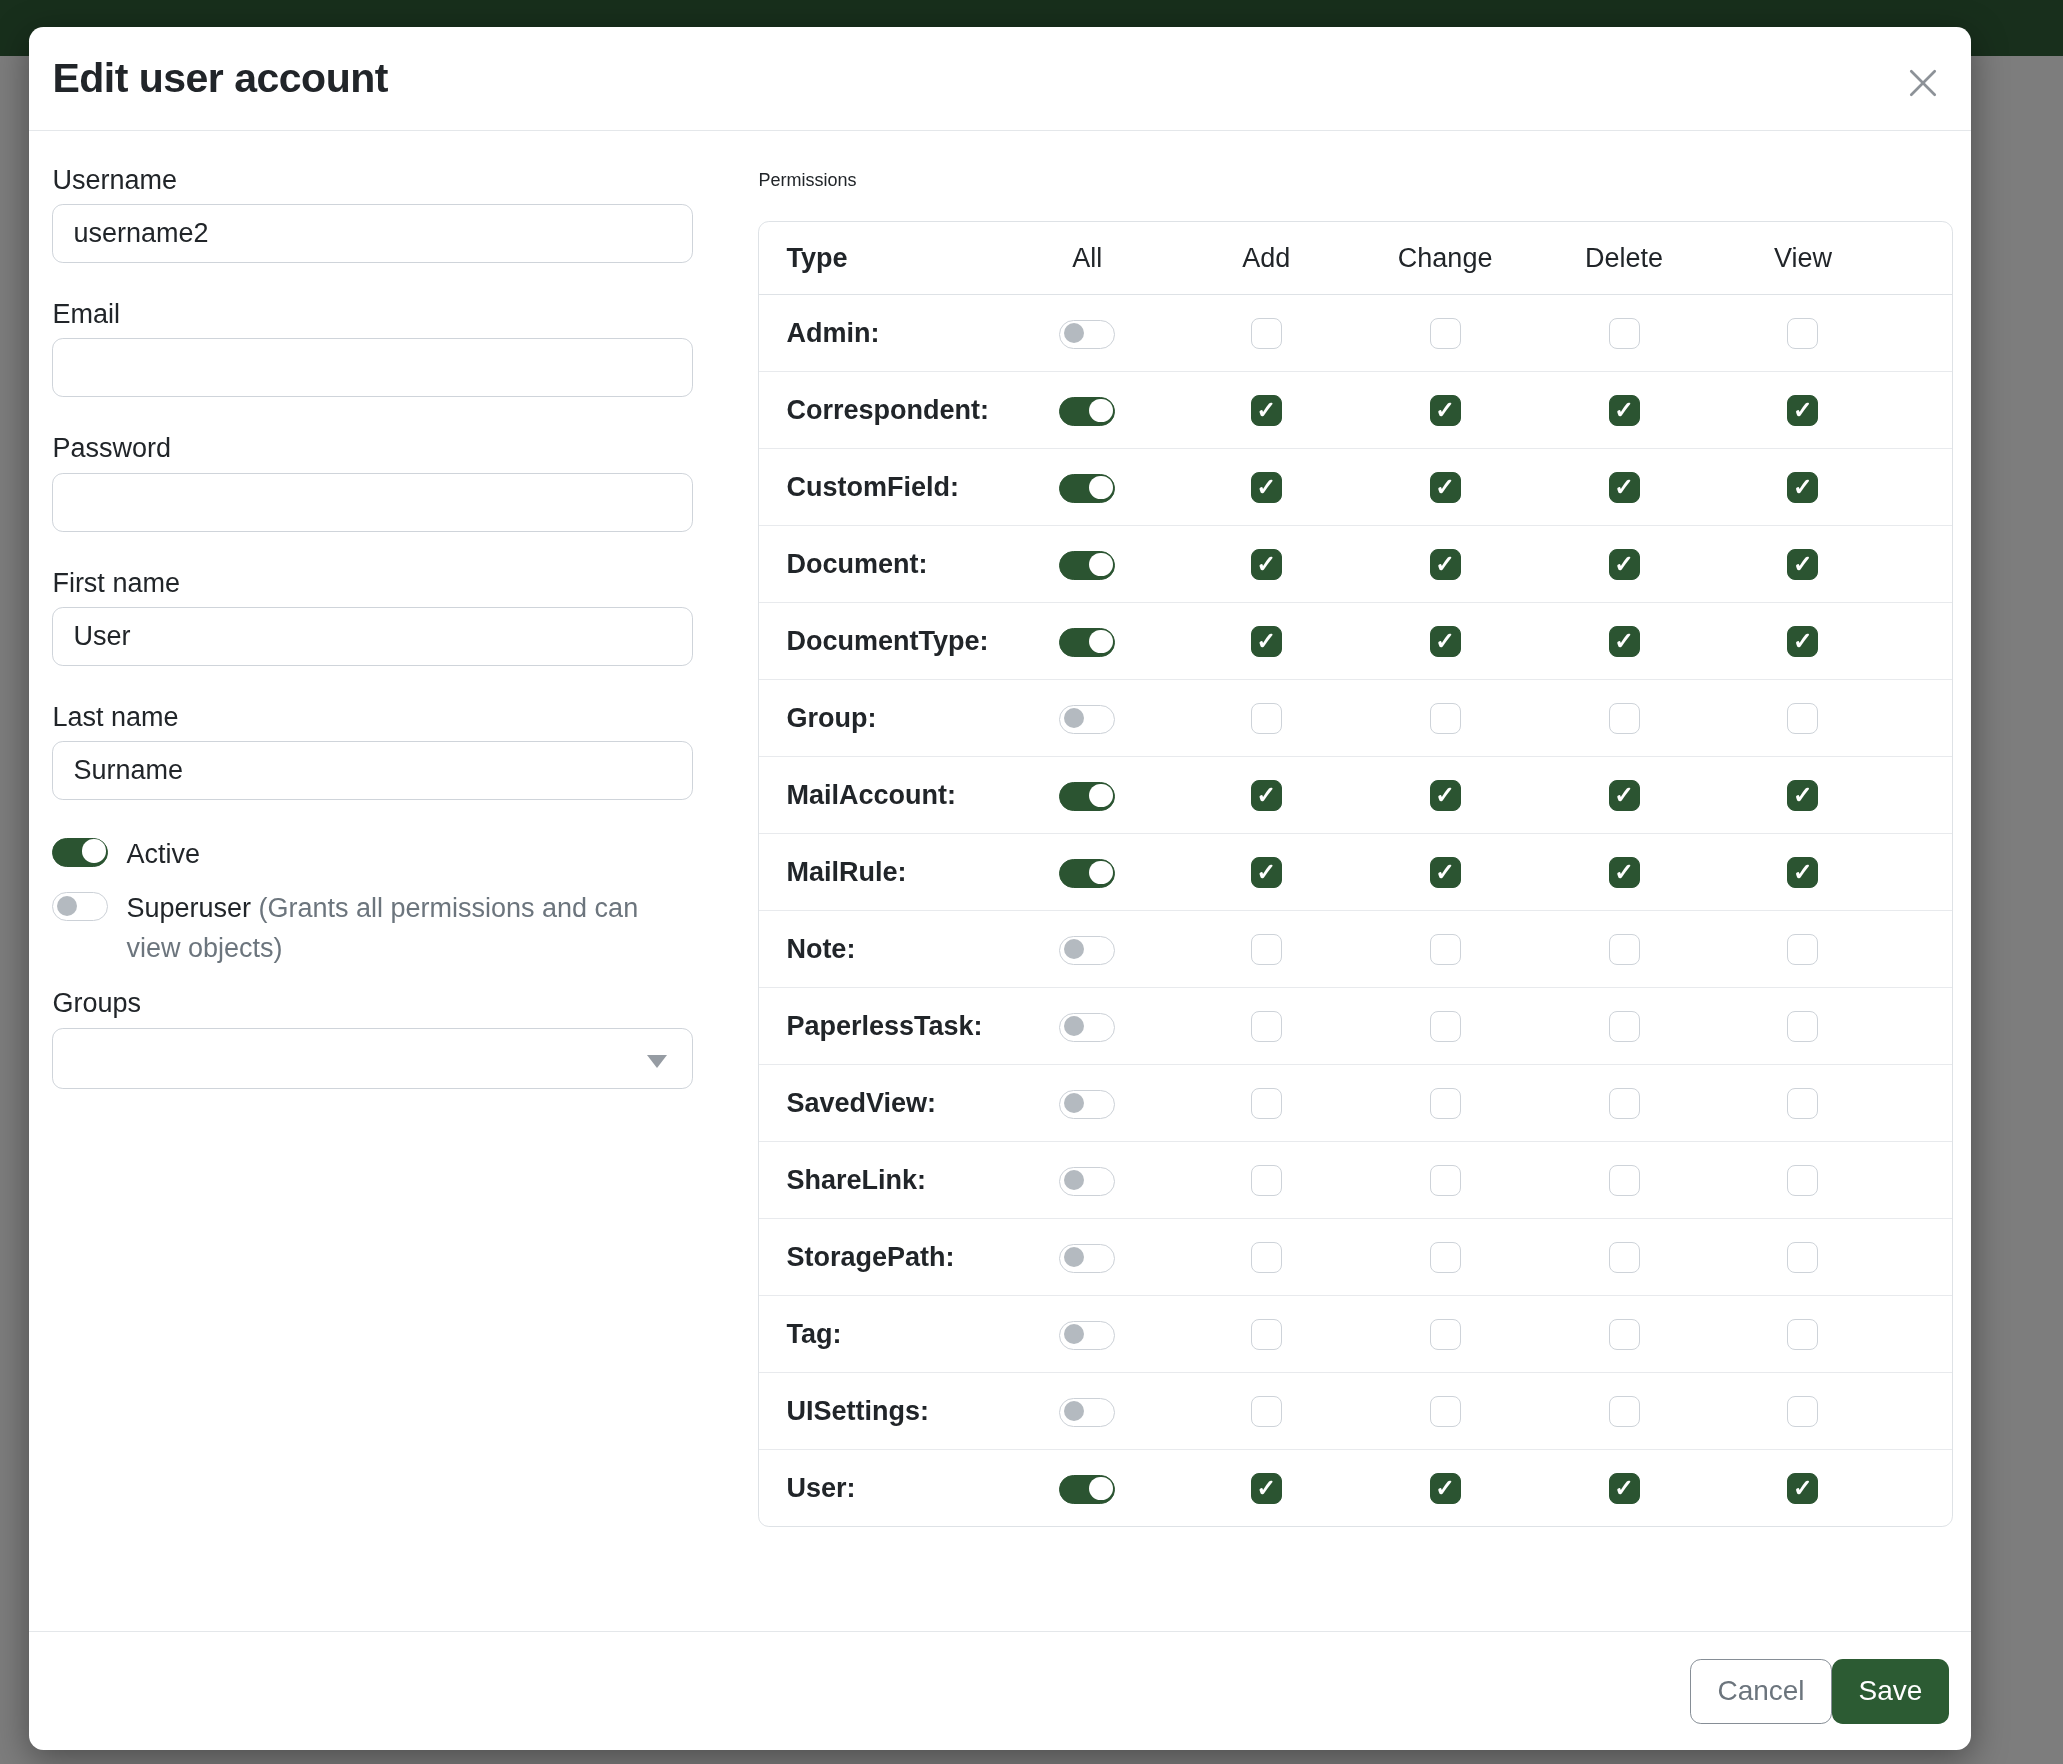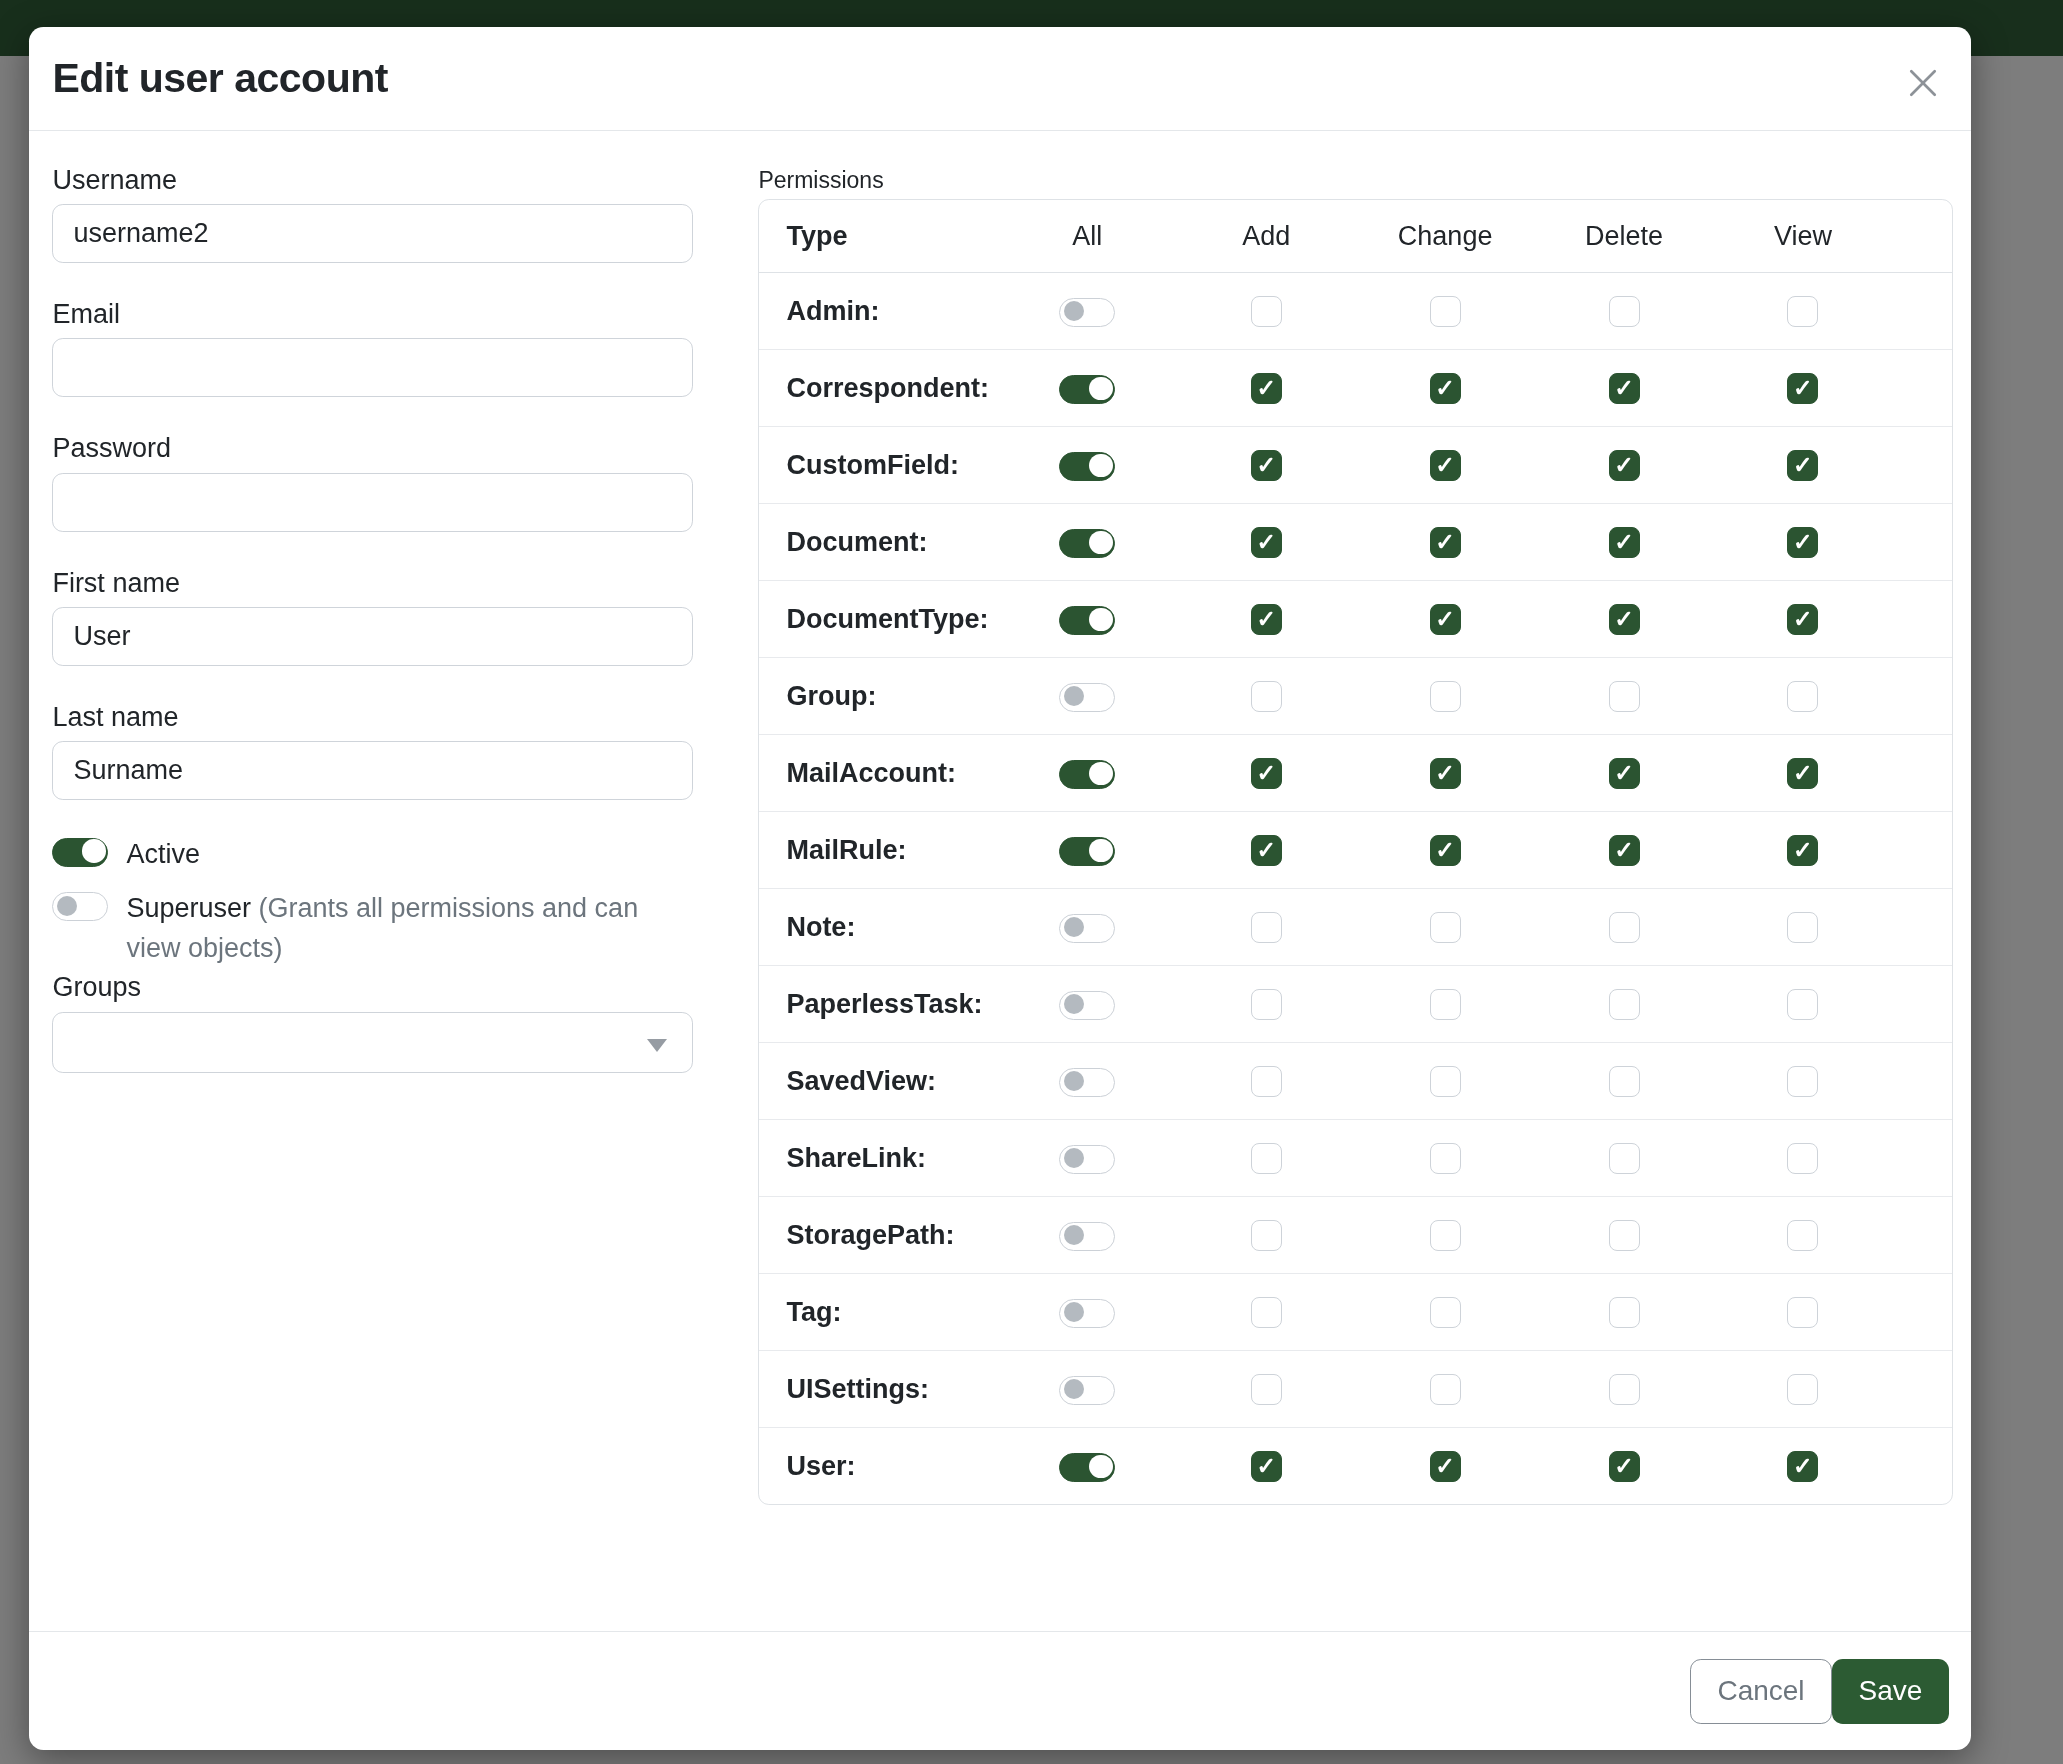--- a/index.html
+++ b/index.html
@@ -88,36 +88,36 @@
     position:absolute; right:1.8px; top:0.9px; width:23.4px; height:23.4px;
     border-radius:50%; background:#fff;
   }
   .toggle-row { display:flex; align-items:flex-start; }
   .toggle-row .switch { margin-top:3.6px; }
   .toggle-row .toggle-text { margin-left:18px; font-size:27px; line-height:40px; color:var(--text); }
   .hint { color:var(--muted); }
   .superuser-text { max-width:540px; }
   .active-row { margin-top:0; }
   .superuser-row { margin-top:14.4px; }
-  .groups-field { margin-top:2px; }
+  .groups-field { margin-top:18px; }
   .select-box {
     position:relative; width:100%; box-sizing:border-box;
     height:61px; border:1.8px solid var(--input-border); border-radius:10.8px;
     background:#fff; cursor:pointer;
   }
   .select-caret {
     position:absolute; right:25px; top:26px;
     width:0; height:0;
     border-left:10.8px solid transparent;
     border-right:10.8px solid transparent;
     border-top:13.5px solid #969ca3;
   }
   
   .perm-label {
-    font-size:23px; line-height:34px; color:var(--text); margin-bottom:2px;
+    font-size:18px; line-height:34px; color:var(--text); margin-bottom:24px;
   }
   .perm-box {
     border:1.8px solid #dee2e6; border-radius:10.8px; overflow:hidden;
     background:#fff;
   }
   table.perm { width:100%; border-collapse:collapse; font-size:27px; color:var(--text); }
   table.perm th {
     font-weight:400; height:72px; text-align:center;
     border-bottom:1.8px solid #dee2e6; padding:0;
   }

